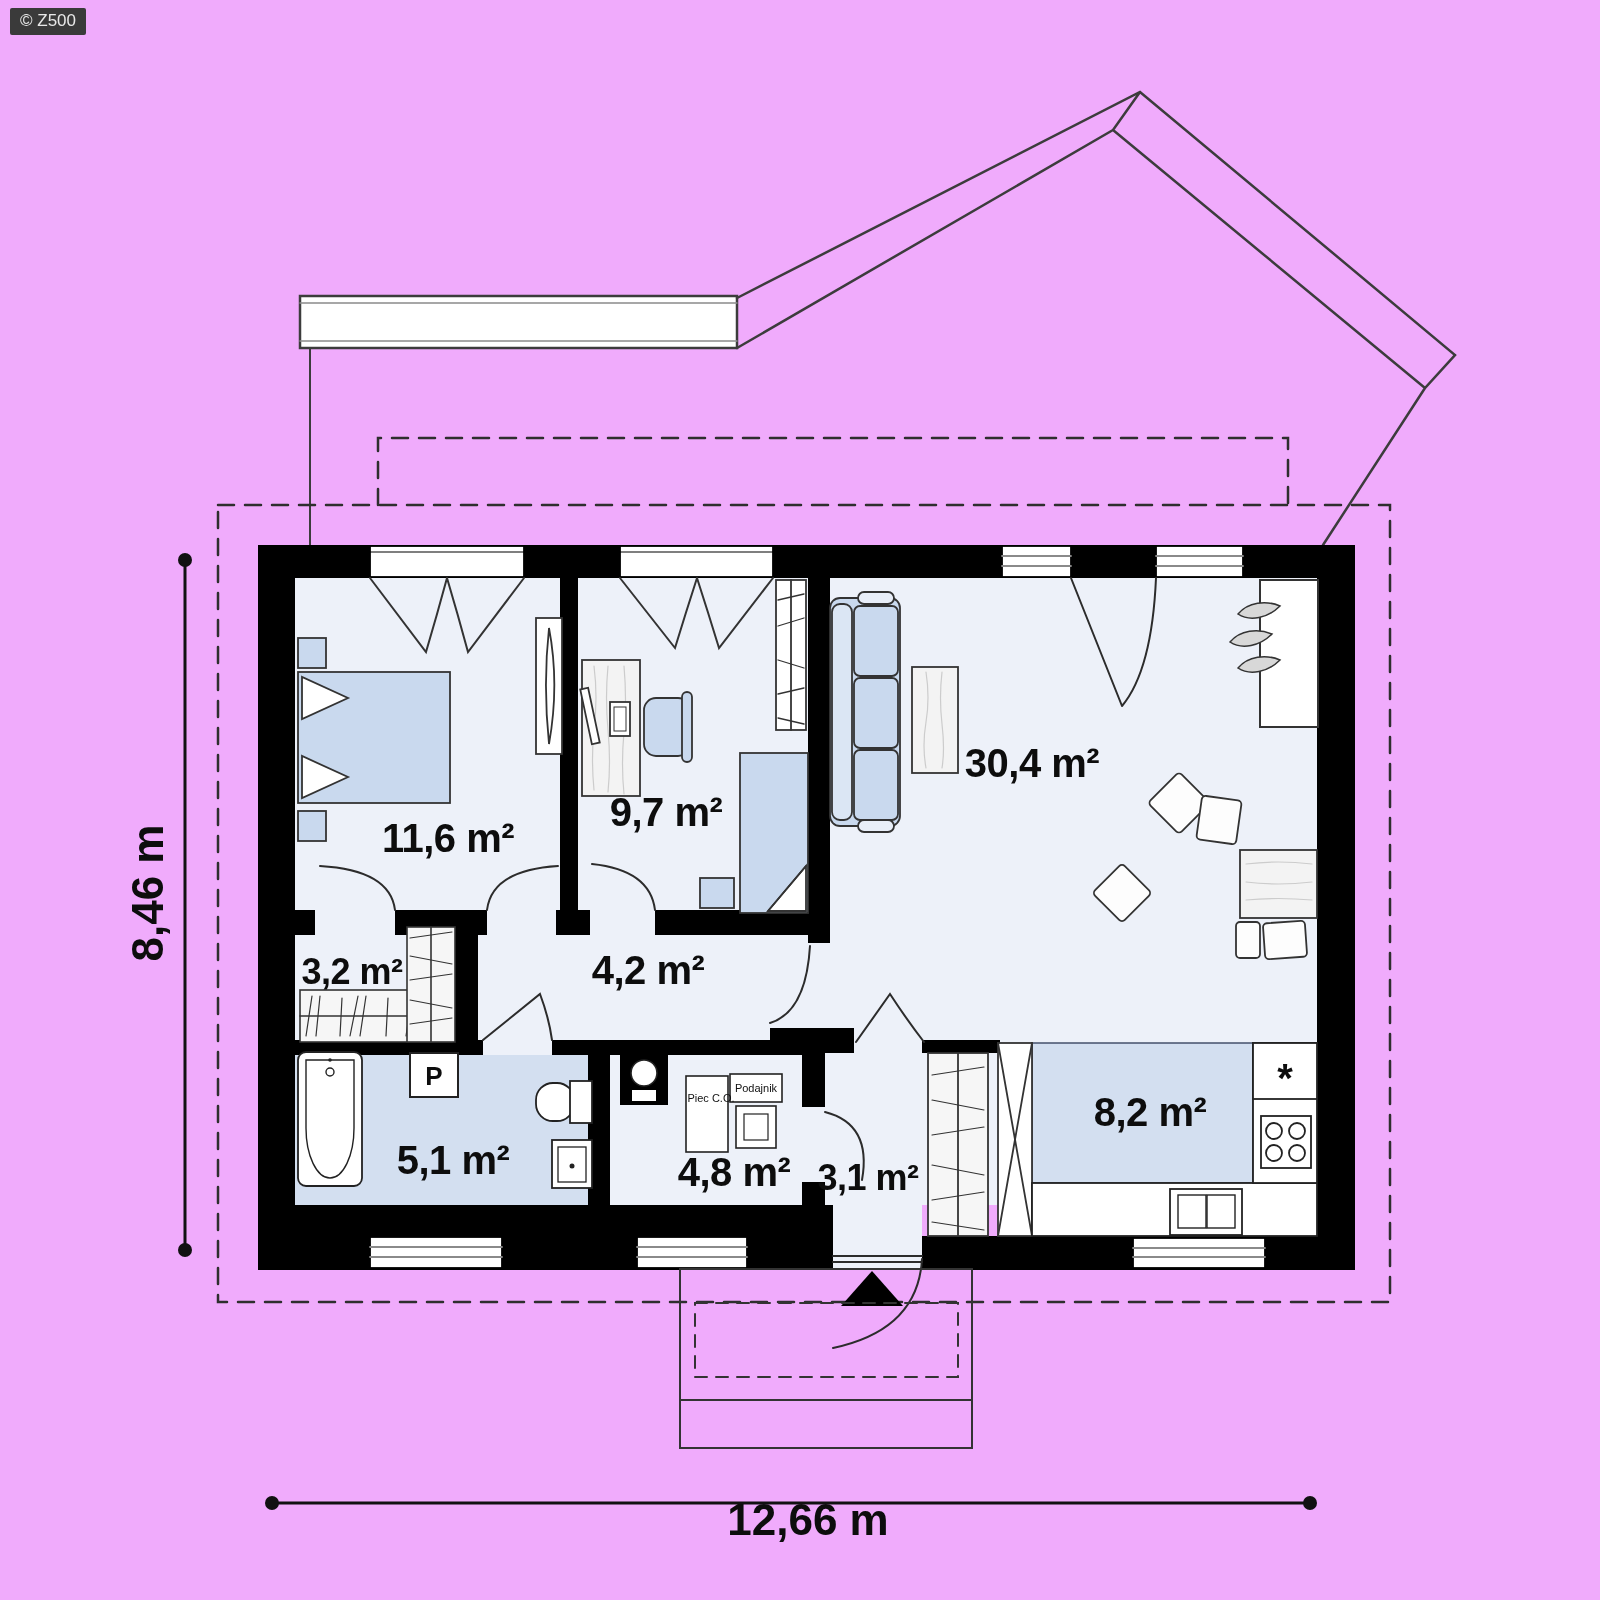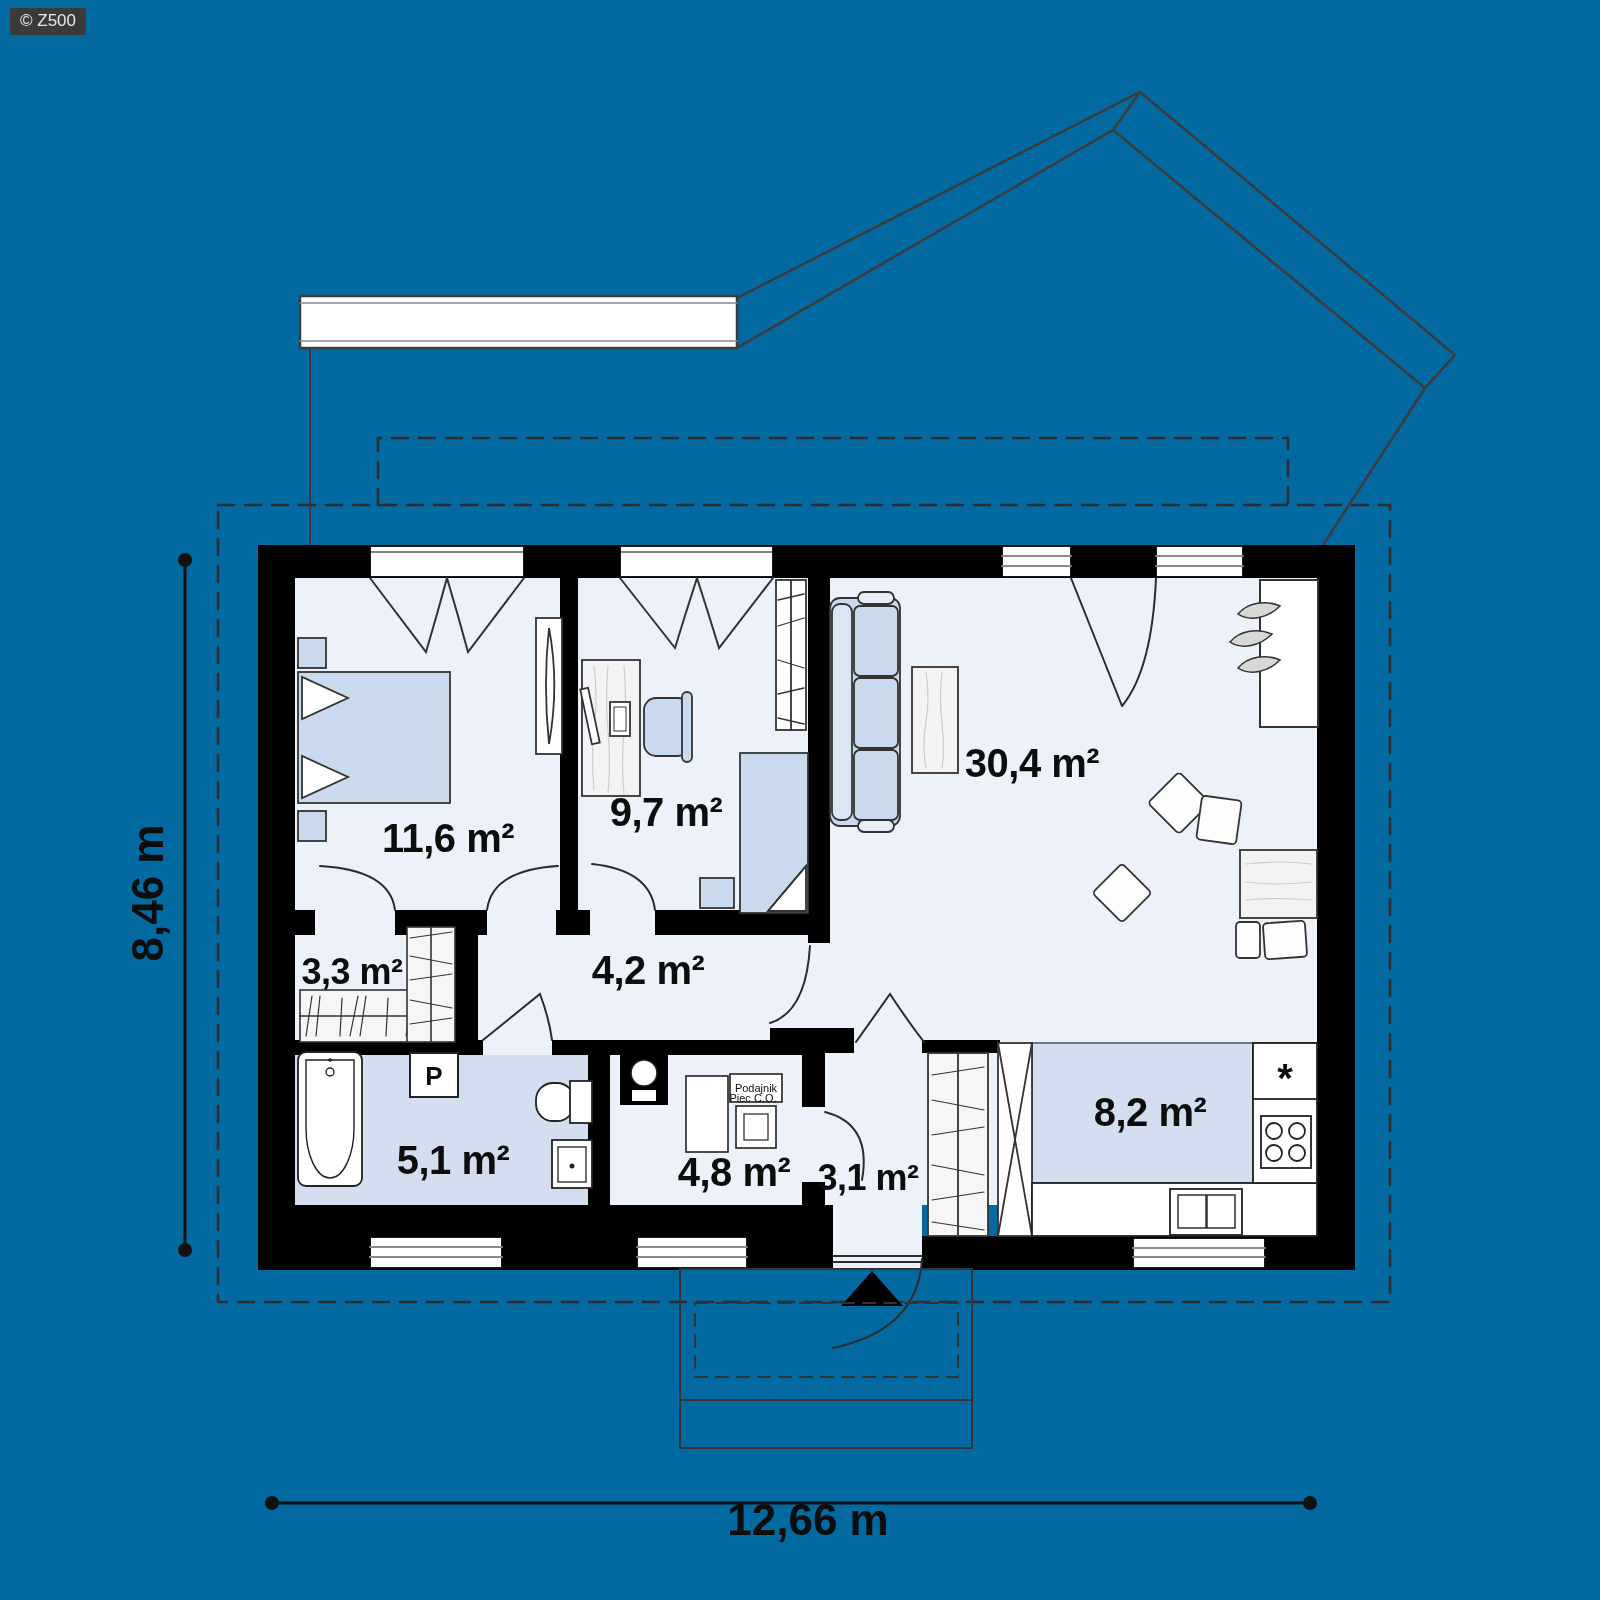--- a/index.html
+++ b/index.html
@@ -1,28 +1,28 @@
 <!DOCTYPE html>
 <html><head>
 <meta charset="utf-8">
 <style>
   html,body{margin:0;padding:0;background:#fff;}
-  .canvas{position:relative;width:1600px;height:1600px;background:#0369a1;overflow:hidden;
+  .canvas{position:relative;width:1600px;height:1600px;background:#f0abfc;overflow:hidden;
           font-family:"Liberation Sans", sans-serif;}
   .plan-svg{position:absolute;left:0;top:0;width:1600px;height:1600px;}
   .lbl{position:absolute;transform:translate(-50%,-50%);white-space:nowrap;
        font-weight:bold;color:#0d0d0d;}
   .room-lbl{font-size:40px;letter-spacing:-0.5px;}
   .dim-lbl{font-size:44px;}
   .rot{transform:translate(-50%,-50%) rotate(-90deg);}
   .tiny{font-weight:bold;}
   .watermark{position:absolute;left:10px;top:8px;background:#3a3a3a;color:#e8e8e8;
              font-size:17px;padding:3px 10px 4px 10px;border-radius:2px;font-weight:normal;}
   .piec{position:absolute;width:48px;text-align:center;font-size:11px;font-weight:normal;
-        color:#111;line-height:1.2;transform:none;white-space:normal;padding-left:42px;}
+        color:#111;line-height:1.2;transform:none;white-space:normal;}
   .podajnik{position:absolute;font-size:11px;font-weight:normal;color:#111;transform:translate(-50%,-50%);}
   .pbox{font-size:26px;}
   .star{font-size:40px;}
 </style>
 </head>
 <body>
 
 <div class="canvas">
 
 <svg class="plan-svg" viewBox="0 0 1600 1600" fill="none" stroke-linecap="round">
@@ -298,21 +298,21 @@
       <circle cx="1310" cy="1503" r="7" fill="#111" stroke="none"></circle>
     </g>
   </g>
 </svg>
 
 <div class="watermark">© Z500</div>
 
 <div class="lbl room-lbl" style="left:448px;top:838px">11,6 m²</div>
 <div class="lbl room-lbl" style="left:666px;top:812px">9,7 m²</div>
 <div class="lbl room-lbl" style="left:1032px;top:763px">30,4 m²</div>
-<div class="lbl room-lbl" style="left:352px;top:972px;font-size:36px">3,3 m²</div>
+<div class="lbl room-lbl" style="left:352px;top:972px;font-size:36px">3,2 m²</div>
 <div class="lbl room-lbl" style="left:648px;top:970px">4,2 m²</div>
 <div class="lbl room-lbl" style="left:453px;top:1160px">5,1 m²</div>
 <div class="lbl room-lbl" style="left:734px;top:1172px">4,8 m²</div>
 <div class="lbl room-lbl" style="left:868px;top:1178px;font-size:36px">3,1 m²</div>
 <div class="lbl room-lbl" style="left:1150px;top:1112px">8,2 m²</div>
 
 <div class="lbl dim-lbl" style="left:808px;top:1520px">12,66 m</div>
 <div class="lbl dim-lbl rot" style="left:148px;top:893px">8,46 m</div>
 
 <div class="lbl tiny pbox" style="left:434px;top:1076px">P</div>

